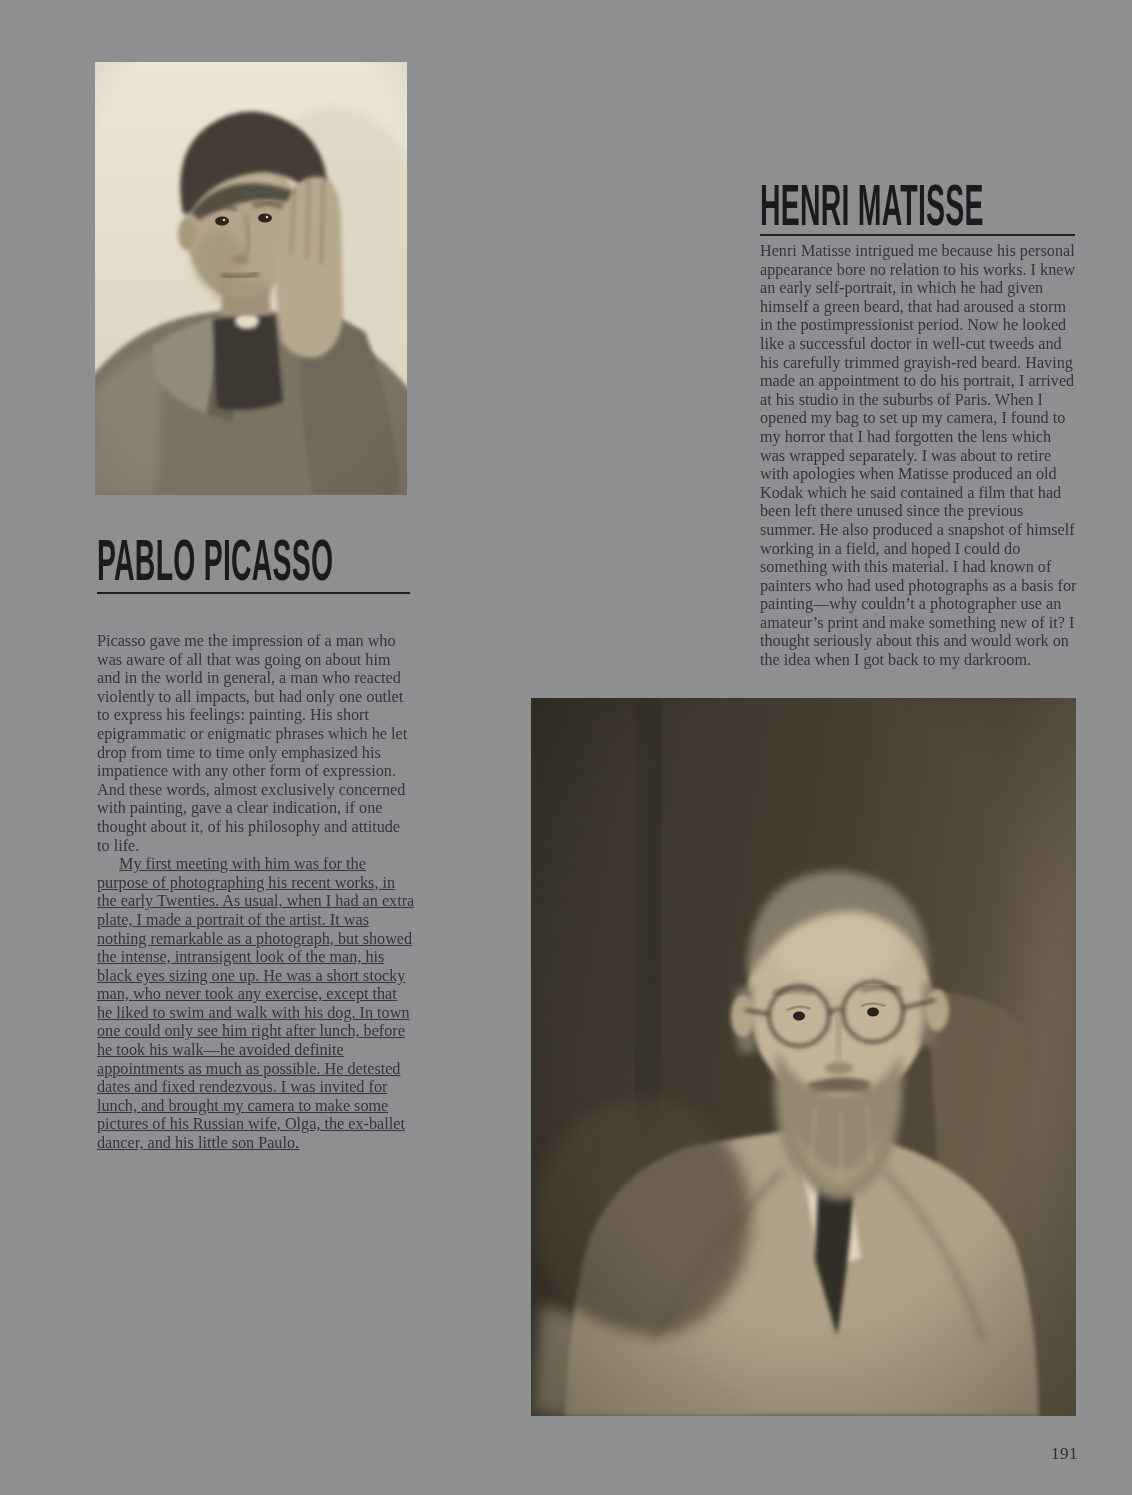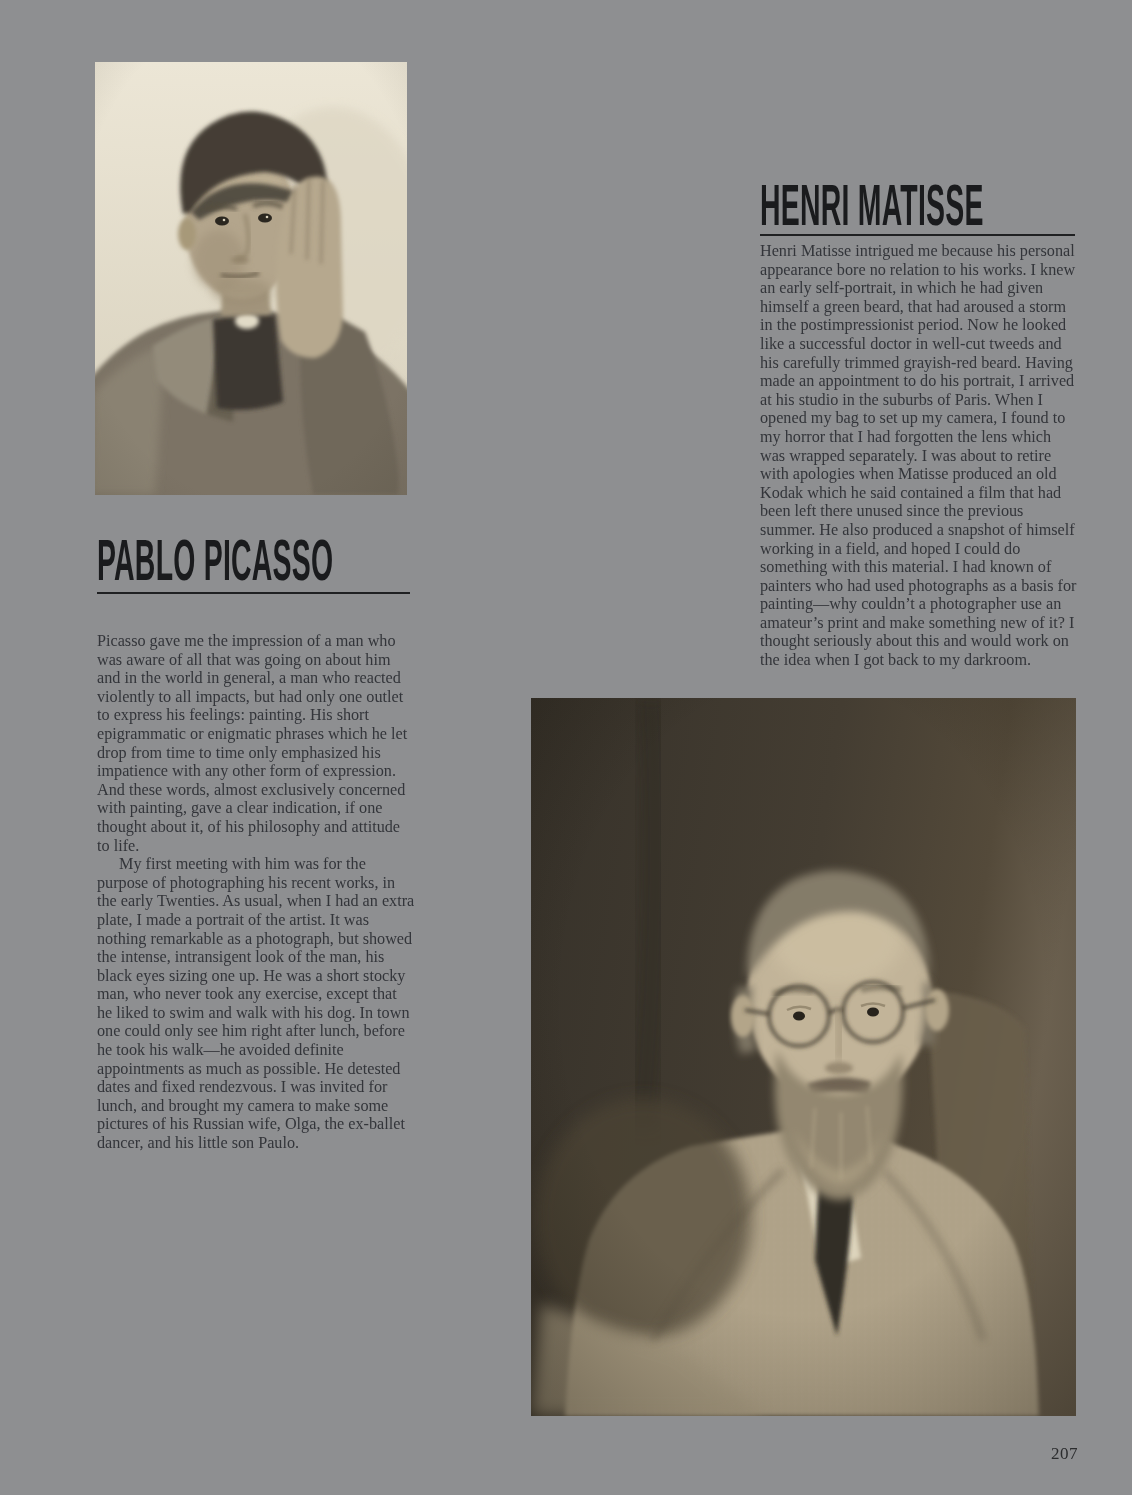--- a/index.html
+++ b/index.html
@@ -25,21 +25,21 @@
 
   .rule { position:absolute; height:2px; background:#1f2022; }
   .rule-picasso { left:97px; top:592px; width:313px; }
   .rule-matisse { left:760px; top:234px; width:315px; }
 
   .body-text {
     position:absolute; font-size:16.2px; line-height:18.6px;
     color:#33353a; text-align:left;
   }
   .body-text p { margin:0; }
-  .body-text p.indent { text-indent:22px; }
+  .body-text p.indent { text-indent:22px;text-decoration:underline; }
   .text-picasso { left:97px; top:632px; width:318px; }
   .text-matisse { left:760px; top:242px; width:318px; }
 
   .folio {
     position:absolute; right:54px; top:1444px;
     font-size:17px; color:#2b2c2e; letter-spacing:0.5px;
   }
 </style>
 </head>
 <body>
@@ -196,14 +196,14 @@
       <path d="M306,310 Q312,340 308,362" stroke="#a3947a" stroke-width="6" fill="none" filter="url(#mb4)"></path>
       <ellipse cx="308" cy="370" rx="14" ry="6" fill="#8e8069" opacity="0.8" filter="url(#mb2)"></ellipse>
       <path d="M276,386 Q308,374 340,384 L338,398 Q308,390 280,398 Z" fill="#6f6452" filter="url(#mb2)"></path>
       <path d="M246,352 Q238,420 258,462 Q282,502 310,502 Q338,500 358,460 Q376,418 370,354 Q352,394 310,396 Q266,394 246,352 Z" fill="#93876f" filter="url(#mb4)"></path>
       <path d="M262,430 Q286,470 310,472 Q336,468 354,430 Q338,484 310,488 Q280,484 262,430 Z" fill="#a89b80" opacity="0.85" filter="url(#mb4)"></path>
       <path d="M284,410 L280,470 M310,414 L310,482 M336,408 L340,466" stroke="#b7aa8e" stroke-width="2" opacity="0.7" filter="url(#mb2)"></path>
       <rect width="545" height="718" fill="url(#mvign)"></rect>
     </svg>
   </figure>
 
-  <div class="folio">207</div>
+  <div class="folio">191</div>
 </div>
 
 </body></html>

